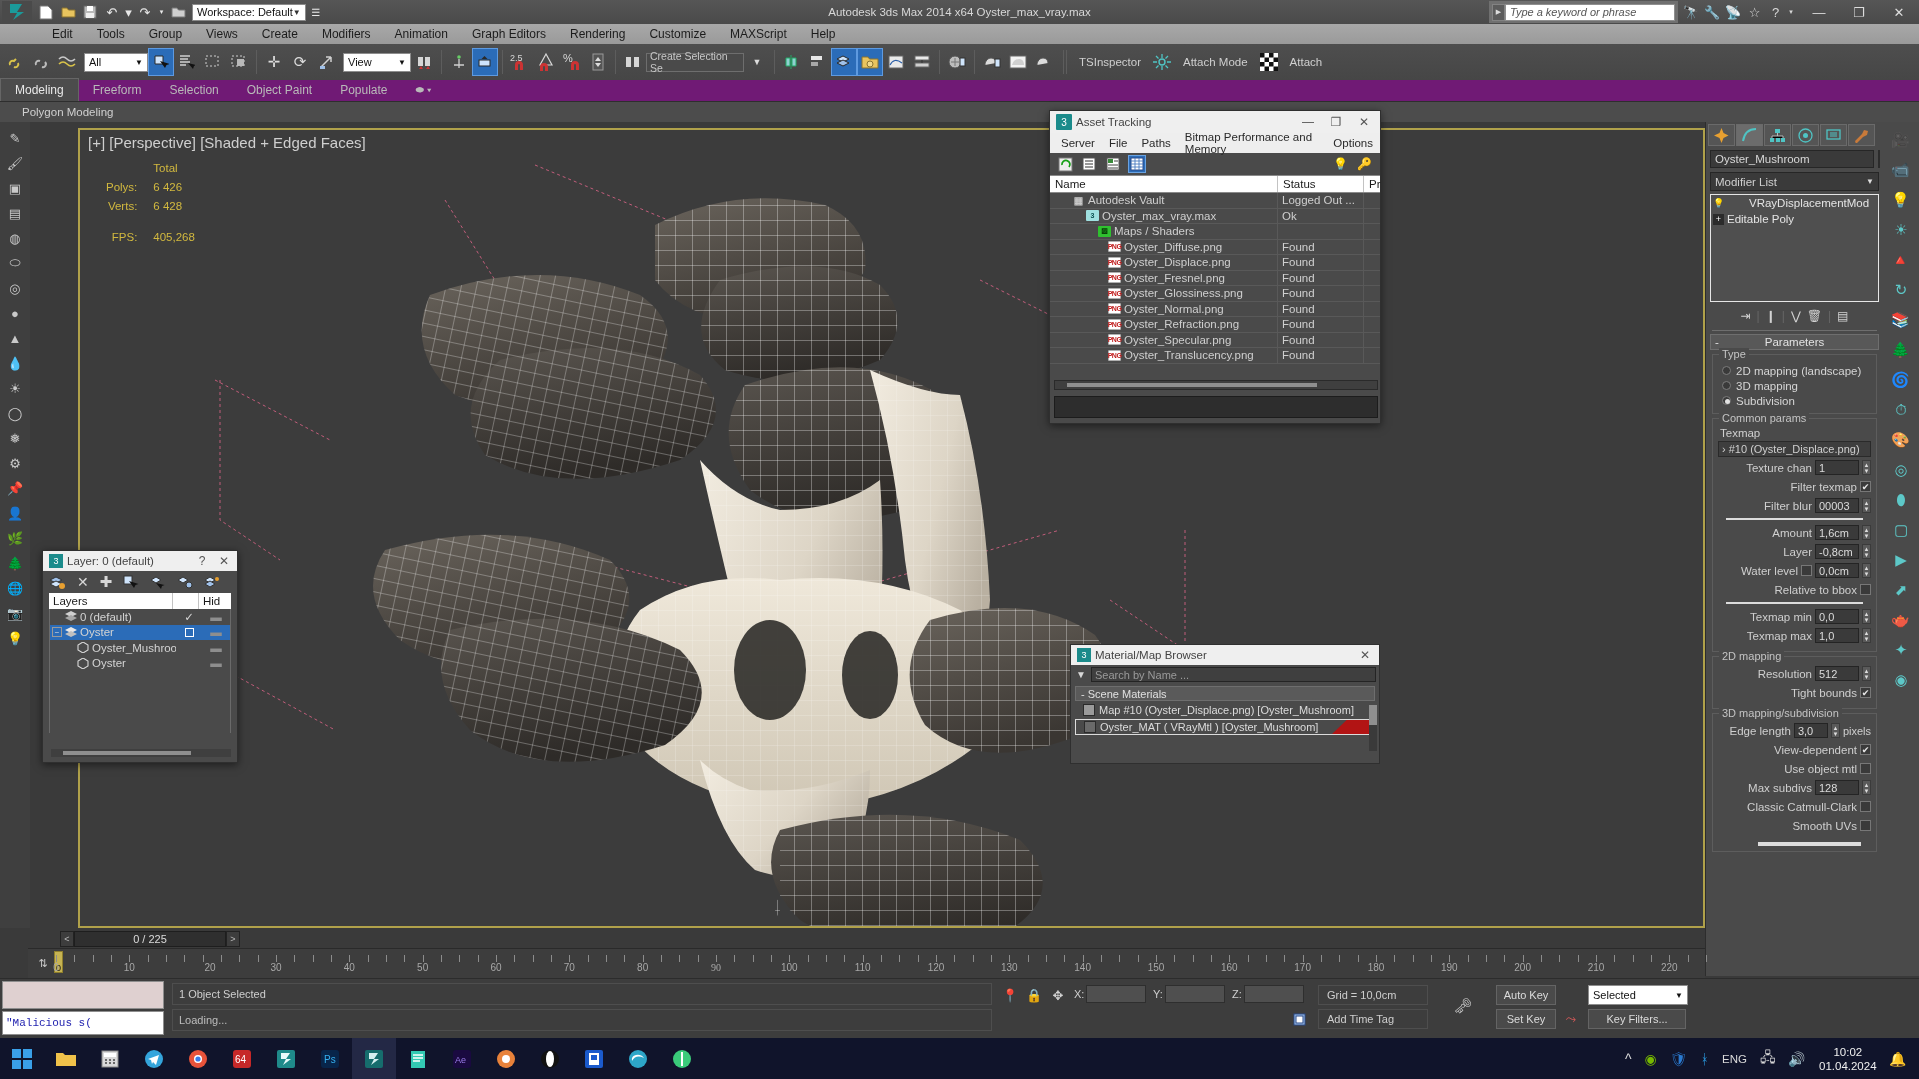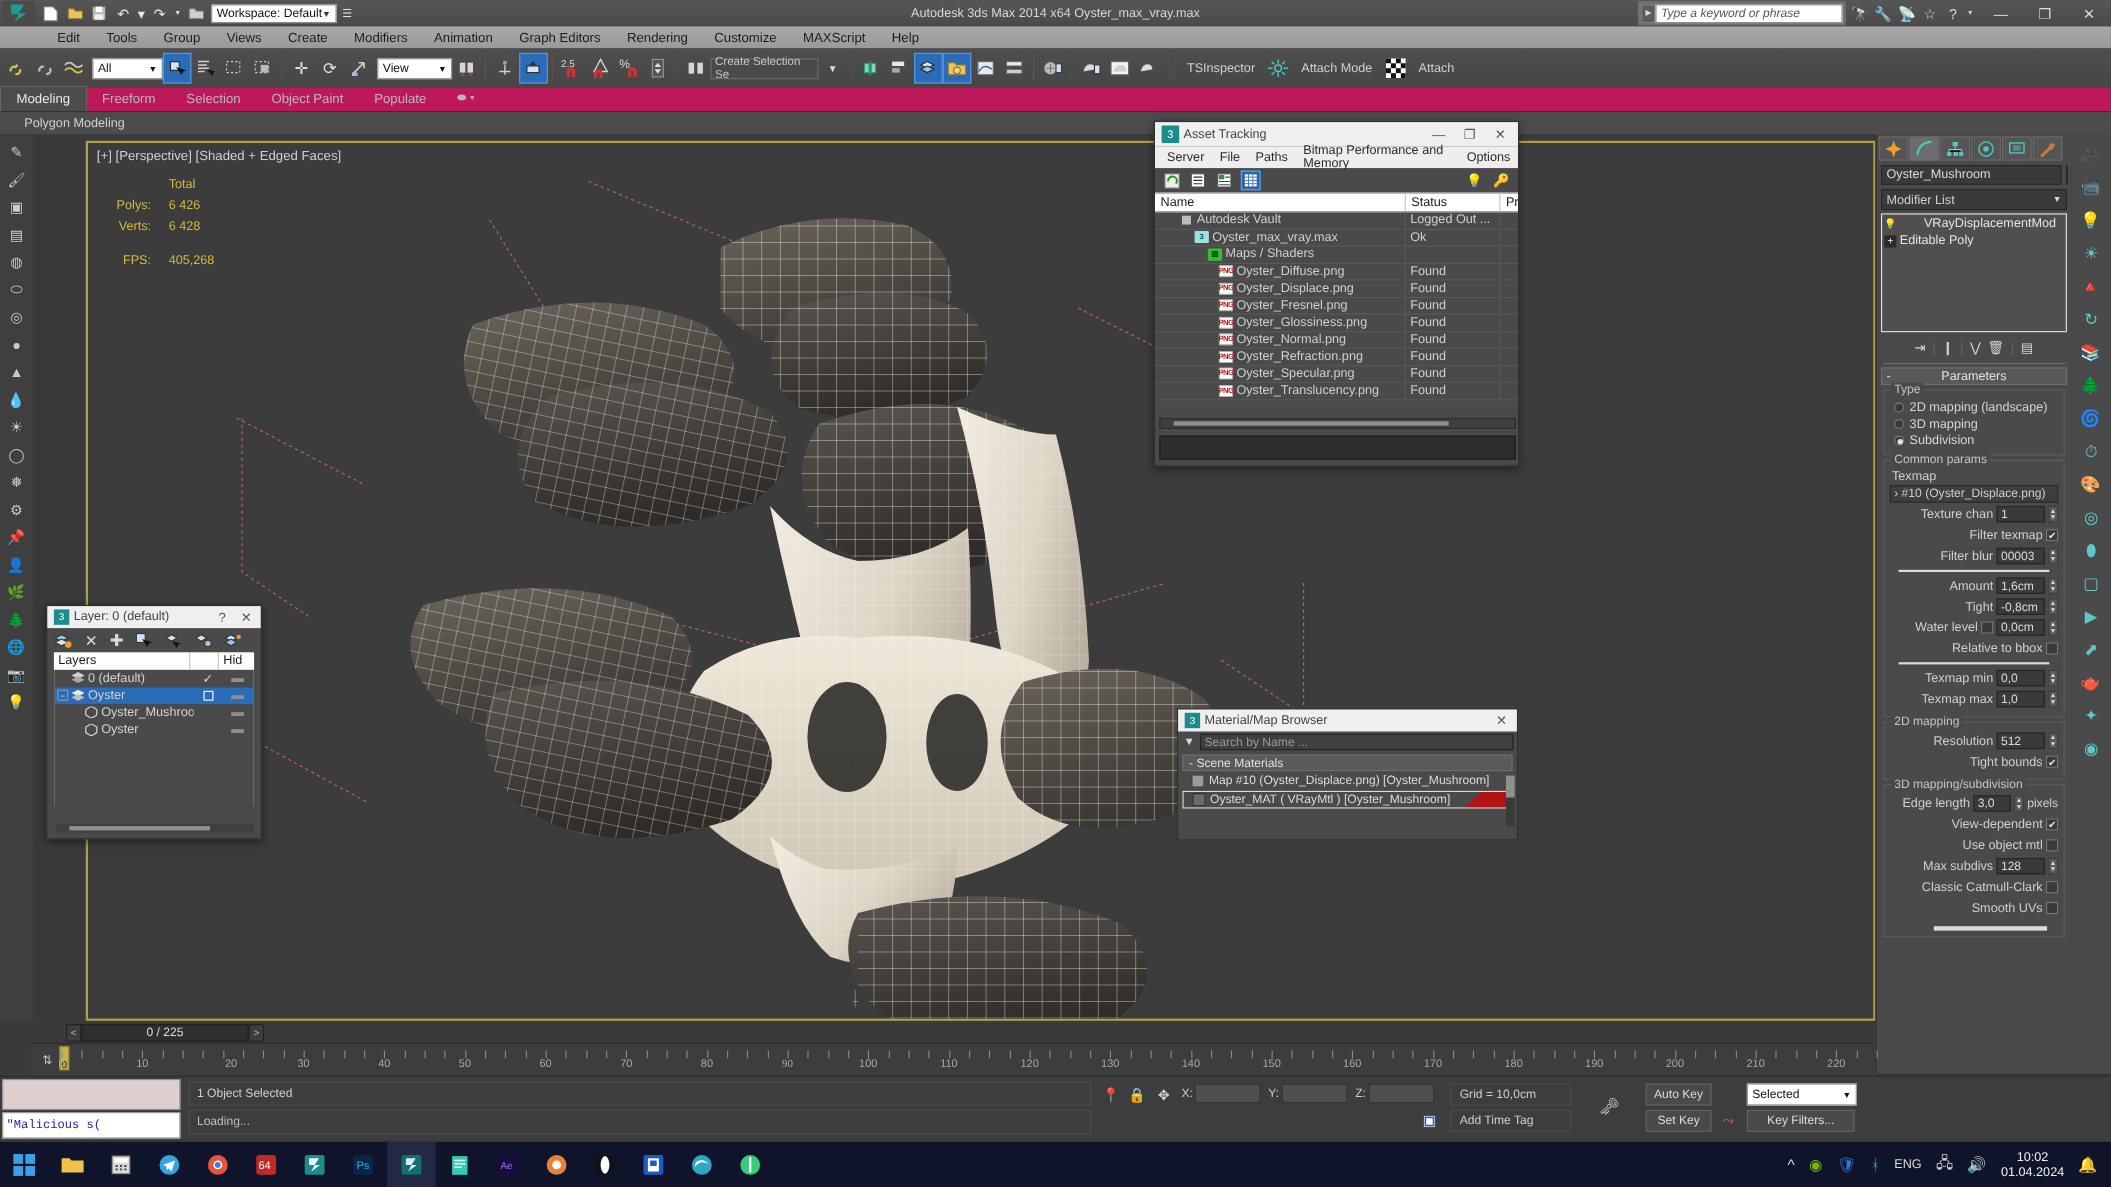--- a/index.html
+++ b/index.html
@@ -47,31 +47,31 @@
   .combo { height:19px; background:#fff; border:1px solid #8d8d8d; color:#111; font-size:11px;
     display:flex; align-items:center; padding:0 4px; }
   .combo .car { margin-left:auto; font-size:8px; }
   .tbtext { font-size:11.5px; color:#cfcfcf; padding:0 8px; }
   .pctbtn { color:#ddd; font-size:11px; display:flex;align-items:center;justify-content:center;width:26px;height:28px;}
   .selsetbox { height:19px; width:98px; background:#4a4a4a; border:1px solid #6e6e6e; color:#c8c8c8;
     font-size:10.5px; display:flex; align-items:center; padding:0 3px; }
 
   
   .ribbon { position:absolute; left:0; top:80px; width:1919px; height:22px;
-    background:#be185d; display:flex; align-items:flex-end; border-bottom:1px solid #2e2e2e;}
+    background:#701a75; display:flex; align-items:flex-end; border-bottom:1px solid #2e2e2e;}
   .rtab { padding:2px 14px; font-size:12px; color:#b9b9b9; line-height:18px; }
   .rtab.act { background:#4c4c4c; color:#e8e8e8; border-top:1px solid #666; border-left:1px solid #666; border-right:1px solid #666;}
   .ribbon2 { position:absolute; left:0; top:102px; width:1919px; height:20px; background:#4c4c4c;
     display:flex; align-items:center; }
   .ribbon2 span { font-size:11.5px; color:#d0d0d0; padding-left:22px; }
 
   
   .viewport { position:absolute; left:78px; top:128px; width:1627px; height:800px;
     background:#3c3c3c; border:2px solid #b0a14a; overflow:hidden; }
-  .vplabel { position:absolute; left:8px; top:4px; font-size:12px; color:#cfcfcf; }
+  .vplabel { position:absolute; left:8px; top:4px; font-size:15px; color:#cfcfcf; }
   .vpstats { position:absolute; left:24px; top:28px; font-size:11.5px; color:#d2b93f; line-height:17px;}
   .vpstats table td { padding-right:14px; font-size:11.5px; color:#d2b93f; }
   .vpstats td.r { text-align:right; }
 
   
   .leftstrip { position:absolute; left:0; top:122px; width:30px; height:806px; background:#3f3f3f;
     display:flex; flex-direction:column; align-items:center; padding-top:4px; gap:1px;}
   .lsIcon { width:24px; height:24px; display:flex;align-items:center;justify-content:center;
     font-size:13px; color:#c9c9c9;}
 
@@ -1119,21 +1119,21 @@
         <span class="pfield" style="width:44px">00003</span>
         <span class="spin">▲<br>▼</span>
       </div>
       <div class="whiteline"></div>
       <div class="prow">
         <span class="plabel">Amount</span>
         <span class="pfield" style="width:44px">1,6cm</span>
         <span class="spin">▲<br>▼</span>
       </div>
       <div class="prow">
-        <span class="plabel">Tight</span>
+        <span class="plabel">Layer</span>
         <span class="pfield" style="width:44px">-0,8cm</span>
         <span class="spin">▲<br>▼</span>
       </div>
       <div class="prow">
         <span class="plabel">Water level</span>
         <span class="chk"></span>
         <span class="pfield" style="width:44px">0,0cm</span>
         <span class="spin">▲<br>▼</span>
       </div>
       <div class="prow">

